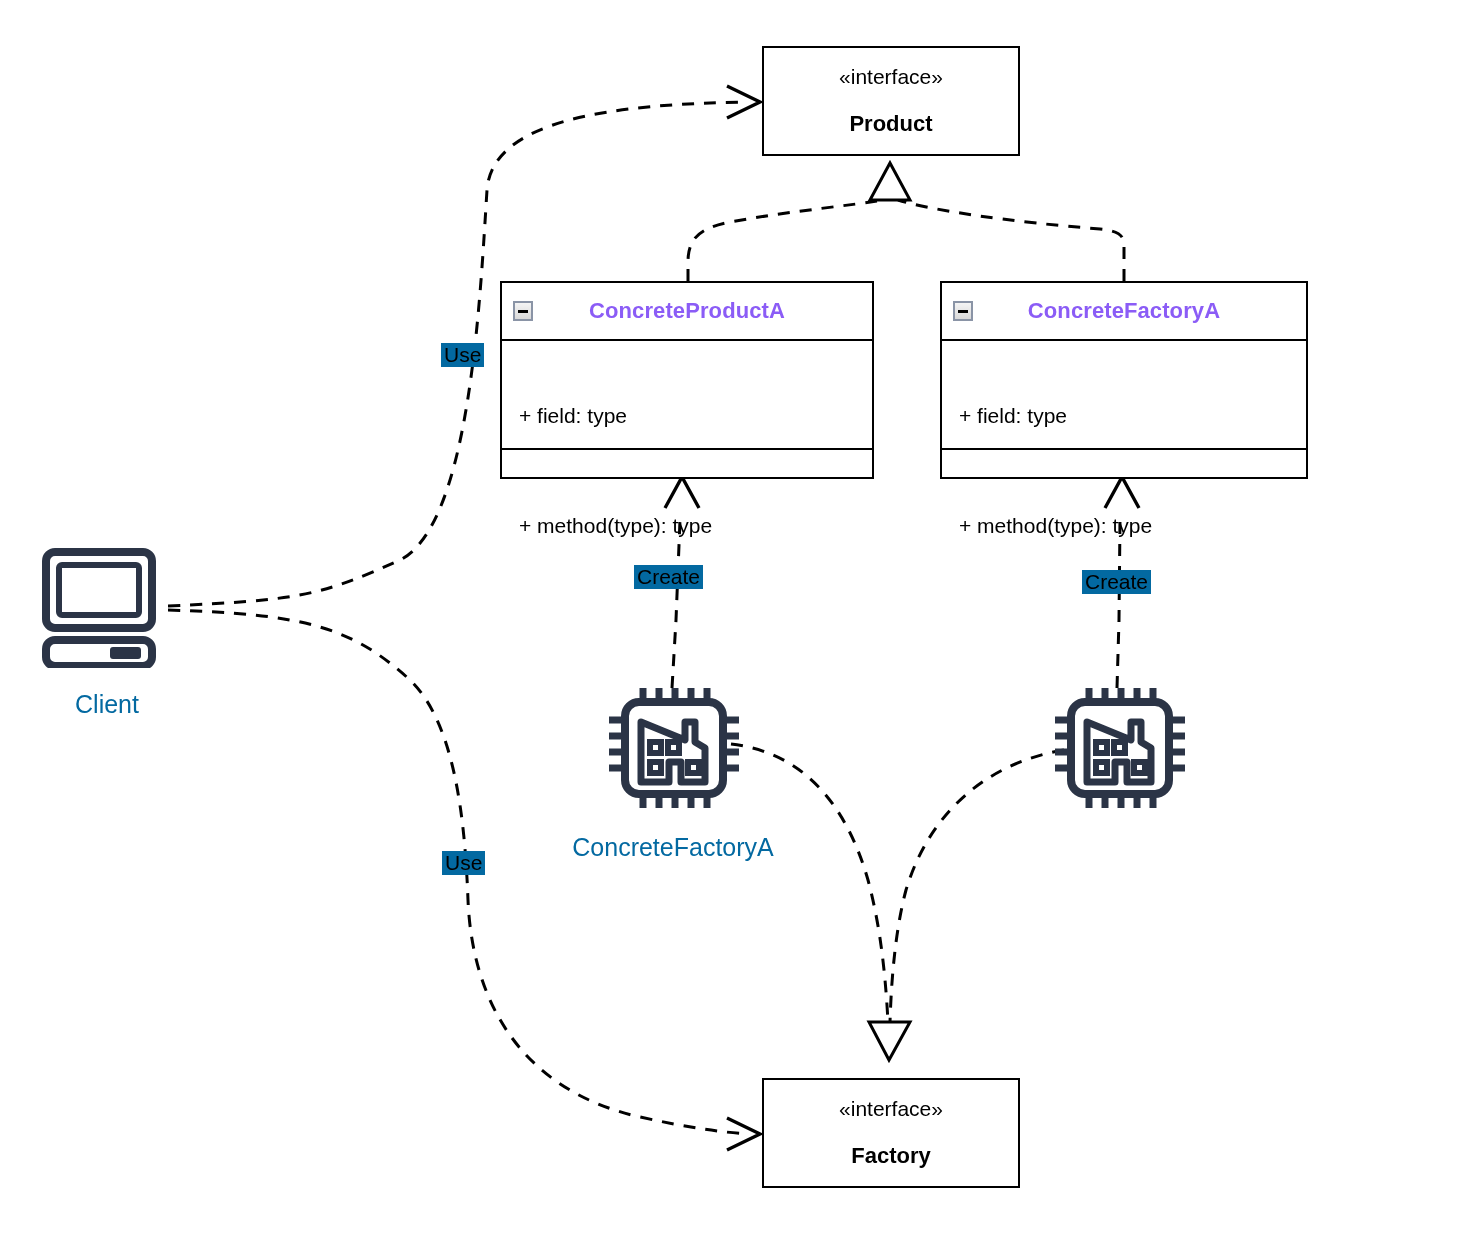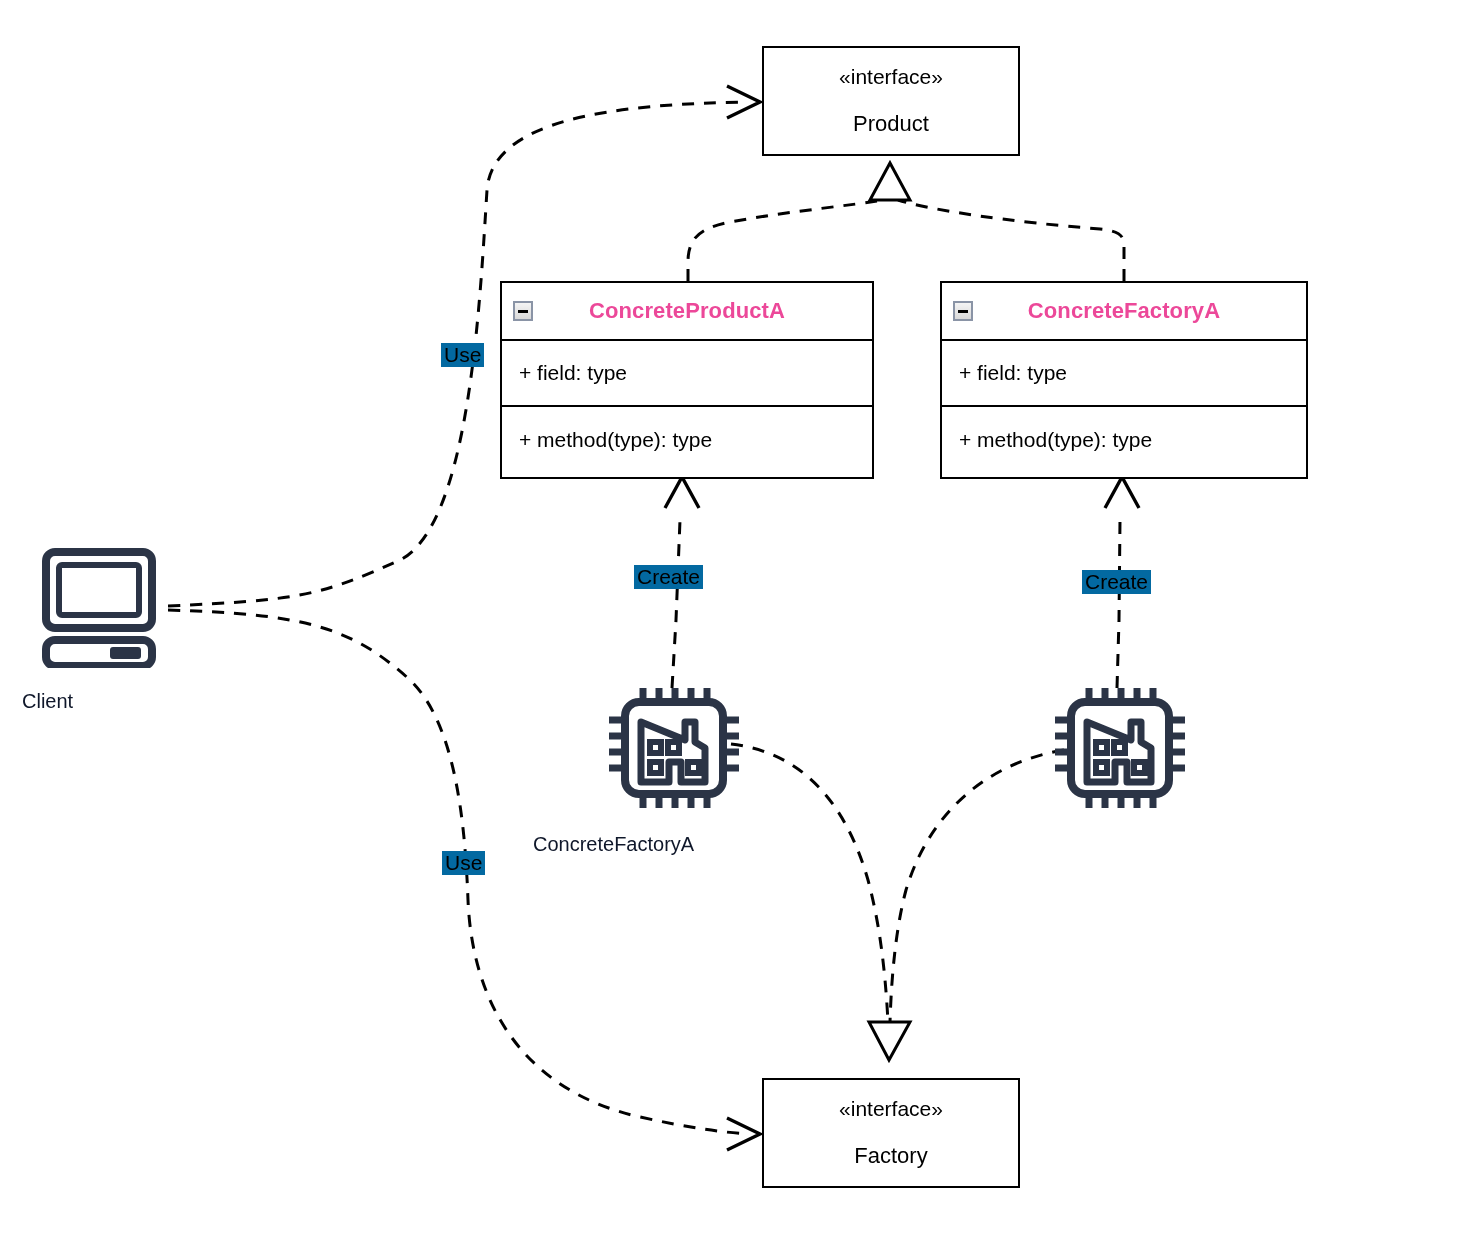--- a/index.html
+++ b/index.html
@@ -39,37 +39,37 @@
     align-items: center;
     justify-content: center;
   }
   .iface-stereo {
     font-size: 21px;
     color: #000000;
     line-height: 1.25;
   }
   .iface-name {
     font-size: 22px;
-    font-weight: normal;
+    font-weight: bold;
     color: #000000;
     line-height: 1.3;
   }
   .cls-title {
     position: relative;
     box-sizing: border-box;
     height: 58px;
     border-bottom: 2px solid #000000;
     display: flex;
     align-items: center;
     justify-content: center;
   }
   .cls-title-text {
     font-size: 22px;
     font-weight: bold;
-    color: #ec4899;
+    color: #8b5cf6;
     letter-spacing: .1px;
   }
   .collapse-icon {
     position: absolute;
     left: 11px;
     top: 50%;
     transform: translateY(-50%);
     width: 20px;
     height: 20px;
     box-sizing: border-box;
@@ -86,29 +86,30 @@
     background: #000000;
   }
   .cls-row {
     box-sizing: border-box;
     height: 66px;
     display: flex;
     align-items: center;
     padding-left: 17px;
     font-size: 21px;
     color: #000000;
+    margin-top: 43px;
   }
   .cls-row.sep { border-bottom: 2px solid #000000; }
 
   
   .node-label {
     position: absolute;
-    text-align: left;
-    font-size: 20px;
-    color: #0f172a;
+    text-align: center;
+    font-size: 25px;
+    color: #0369a1;
     white-space: nowrap;
   }
   .icon-wrap { position: absolute; }
 
   
   .edge-label {
     position: absolute;
     font-size: 21px;
     color: #000000;
     background: #0369a1;

